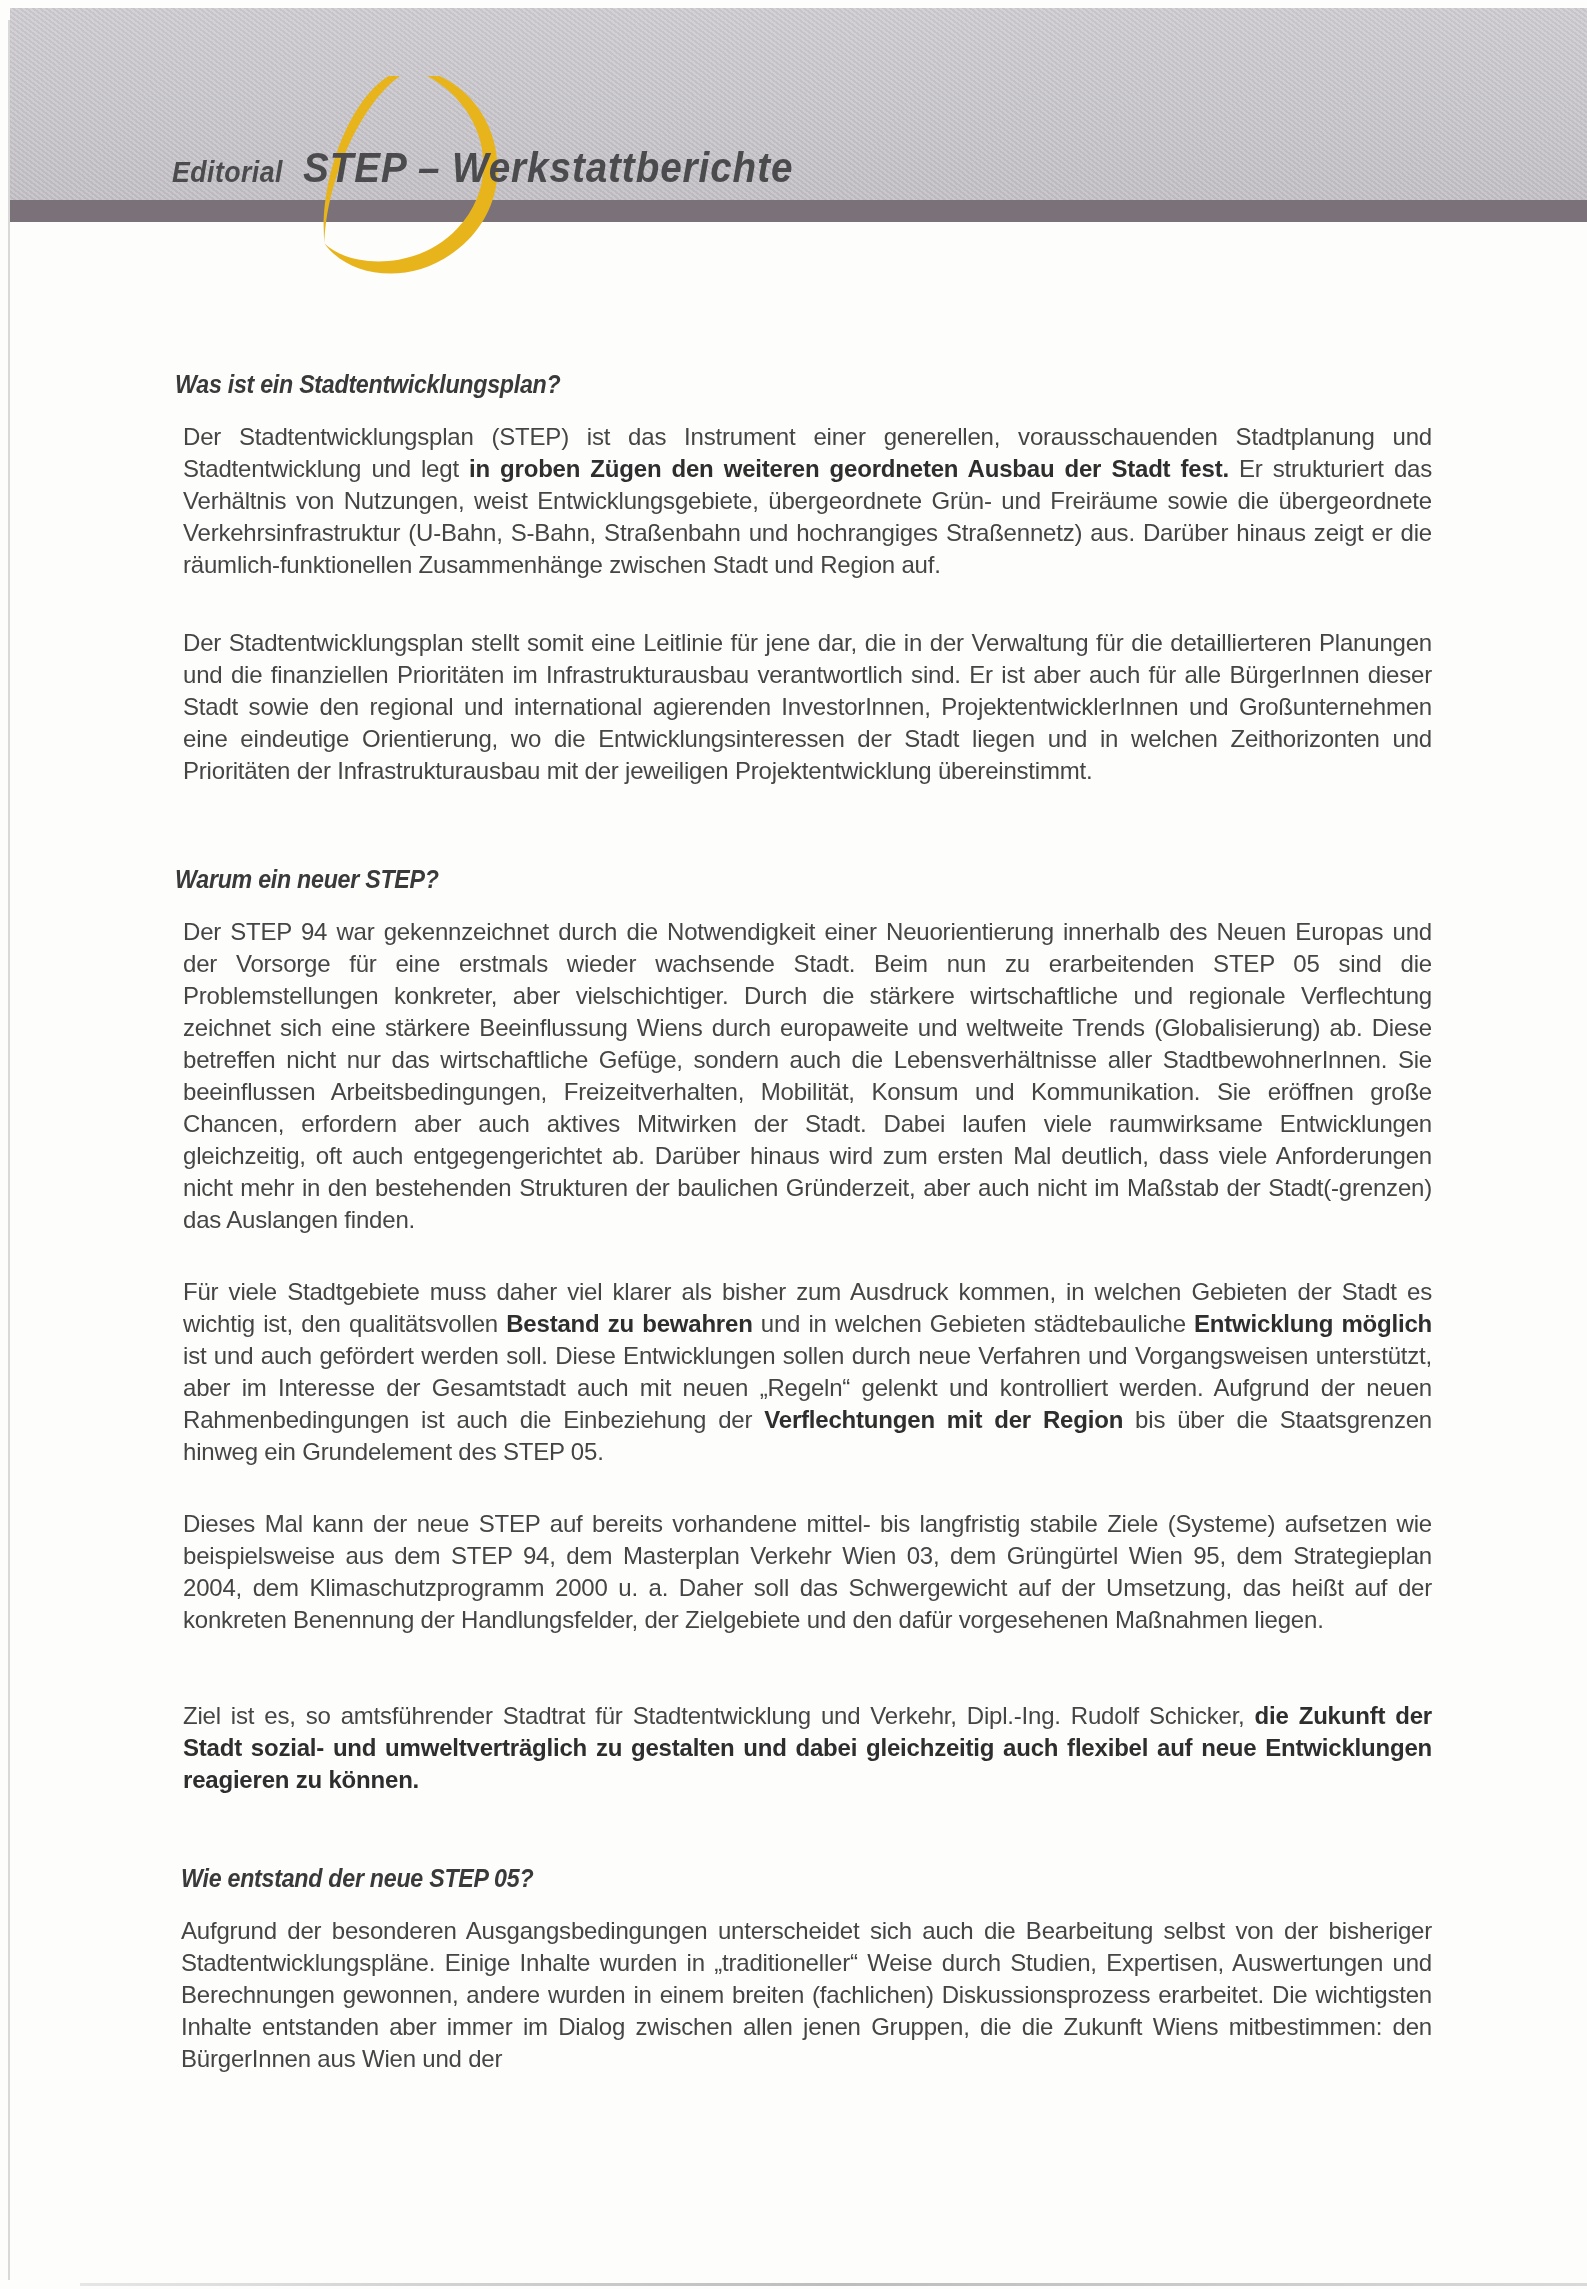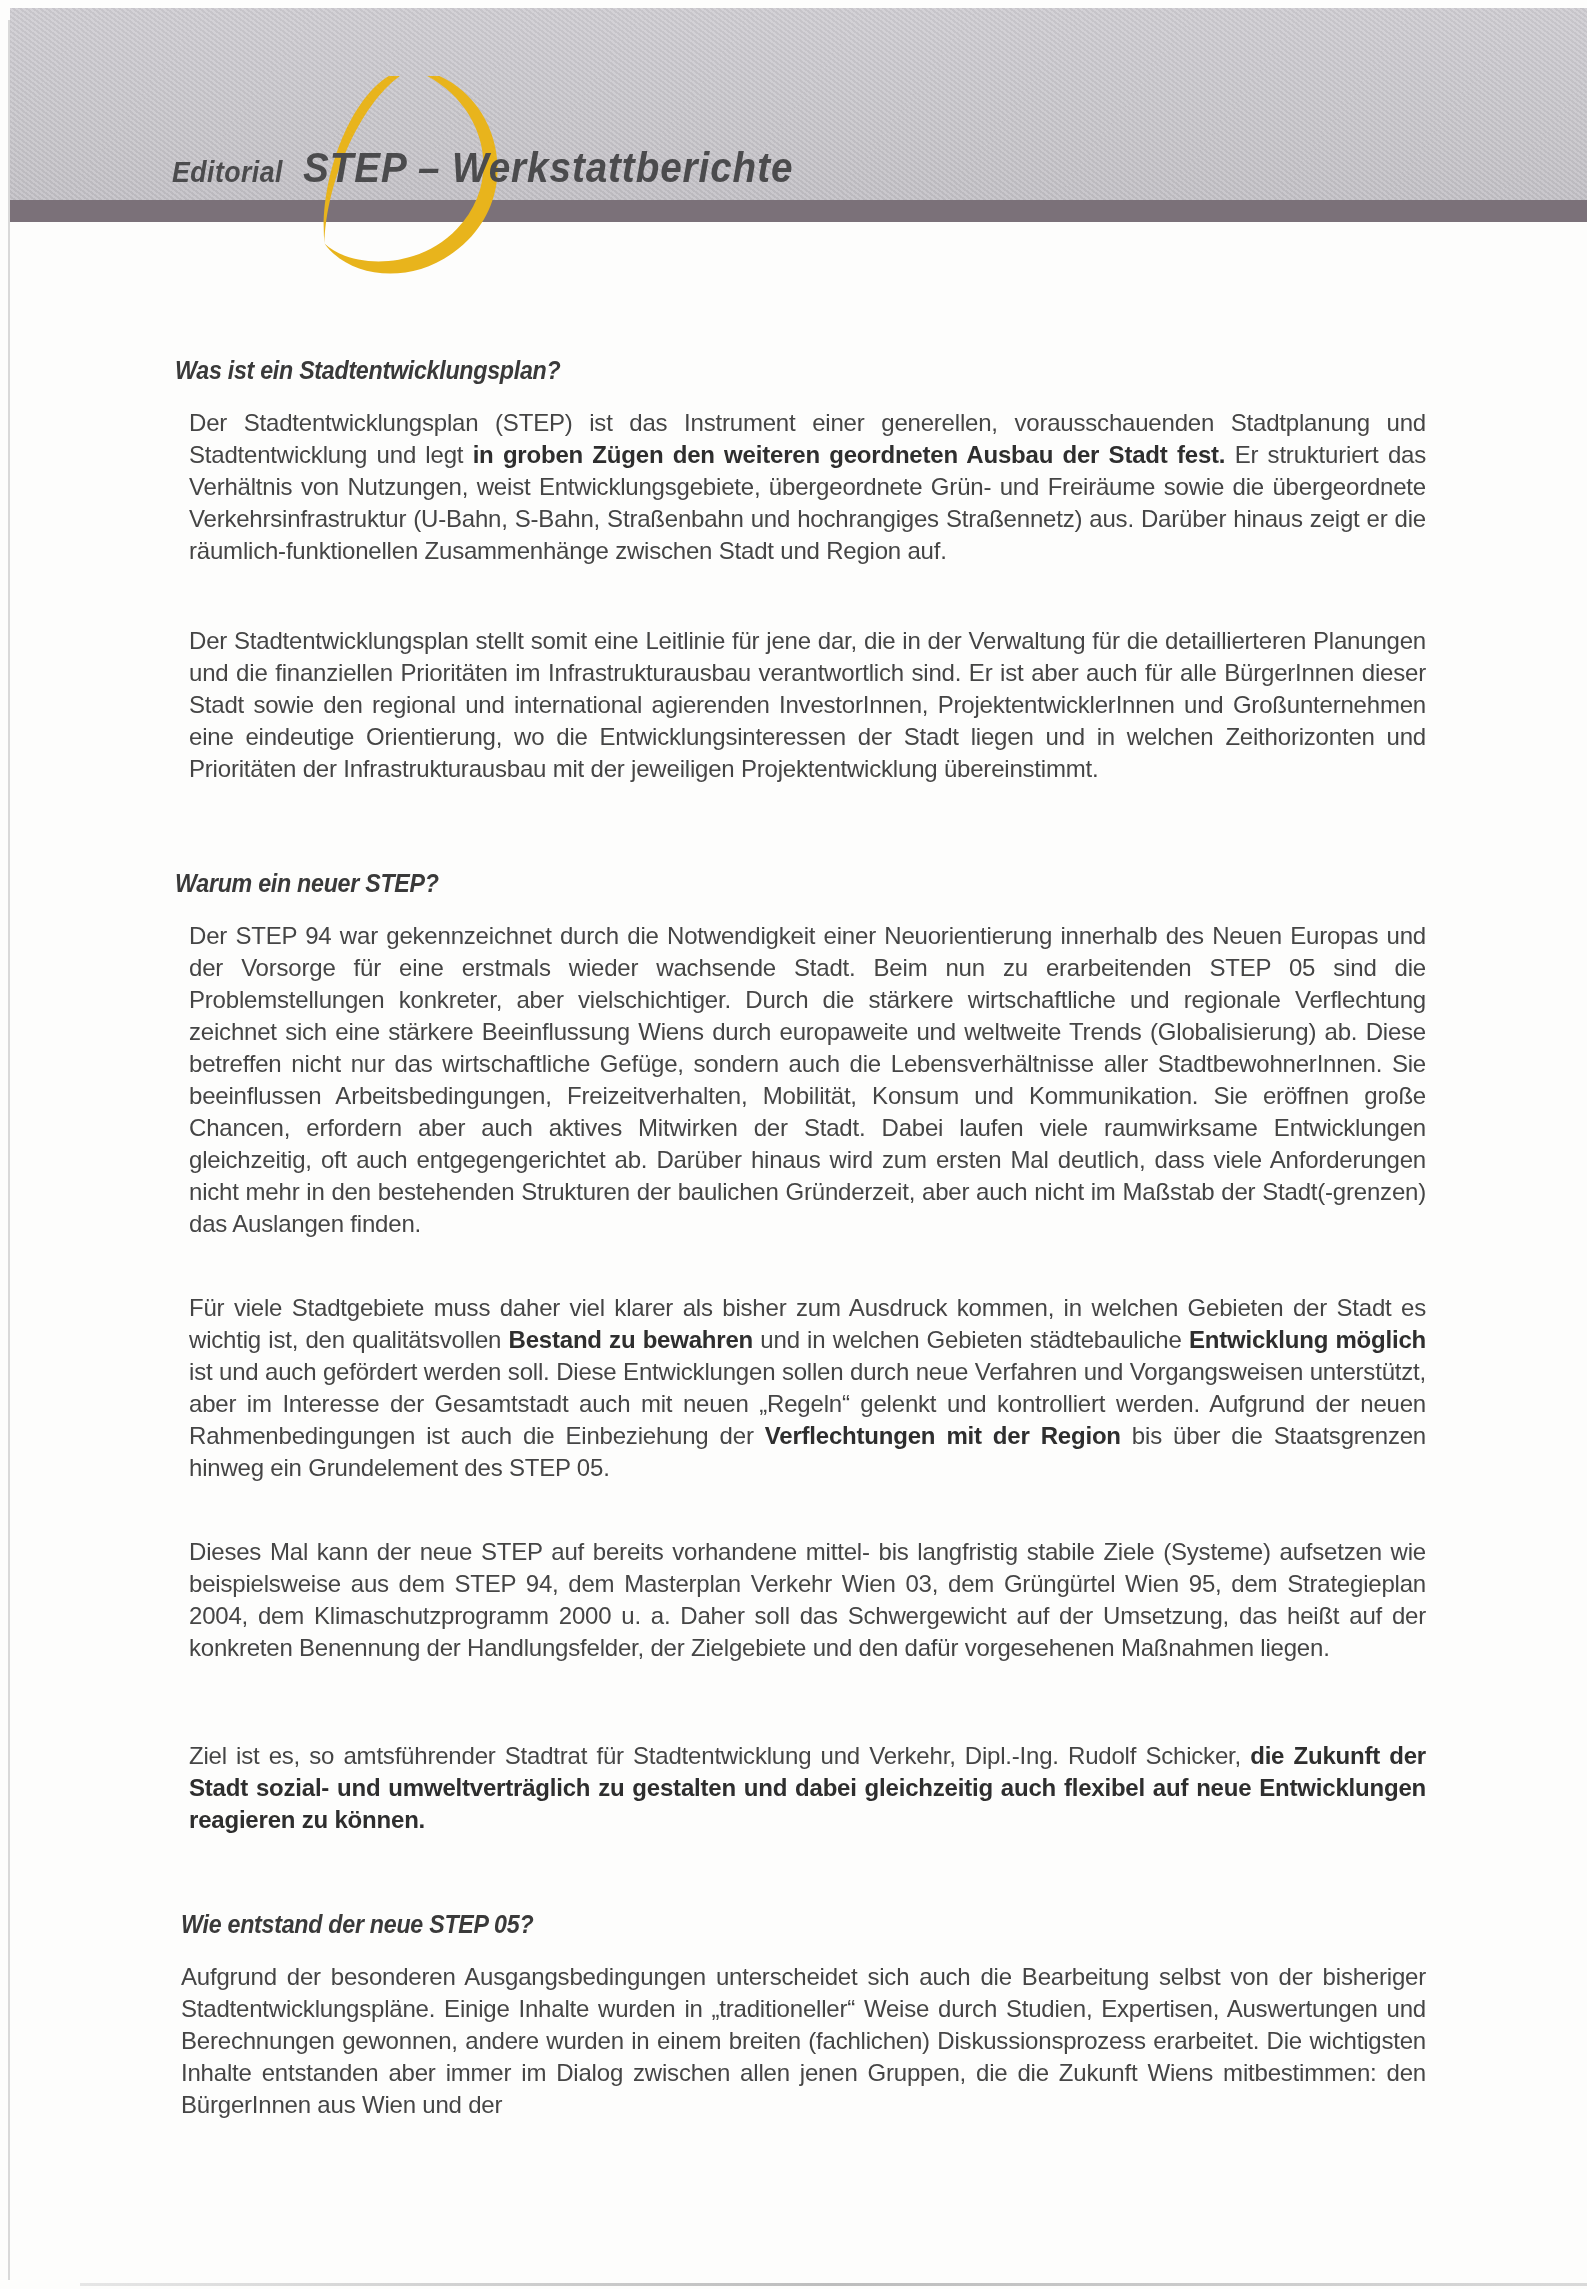--- a/index.html
+++ b/index.html
@@ -27,29 +27,29 @@
     }
     .banner-title {
       position: absolute; left: 172px; top: 144px;
       display: flex; align-items: baseline; white-space: nowrap;
       font-family: "Liberation Sans", sans-serif; font-style: italic; font-weight: bold;
       color: #4b4b4d; transform: scaleX(0.92); transform-origin: left;
     }
     .banner-title .editorial { font-size: 29px; margin-right: 22px; letter-spacing: 0.5px; }
     .banner-title .step { font-size: 42px; letter-spacing: 1px; }
     .content {
-      position: absolute; left: 175px; top: 356px; width: 1265px;
+      position: absolute; left: 175px; top: 370px; width: 1265px;
     }
     .section-heading {
       font-style: italic; font-weight: bold; font-size: 25px; color: #3a3a3a;
       margin: 0 0 22px 0; letter-spacing: -0.3px;
       transform: scaleX(0.93); transform-origin: left;
     }
     .para {
-      font-size: 24px; line-height: 32px; text-align: justify; margin: 14px;
+      font-size: 24px; line-height: 32px; text-align: justify; margin: 8px;
       letter-spacing: -0.2px; color: #454545;
       hyphens: manual;
     }
     .para b { color: #2e2e2e; }
     .gap-sm { height: 30px; }
     .gap-md { height: 24px; }
     .gap-lg { height: 70px; }
   </style>
 </head>
 <body>

